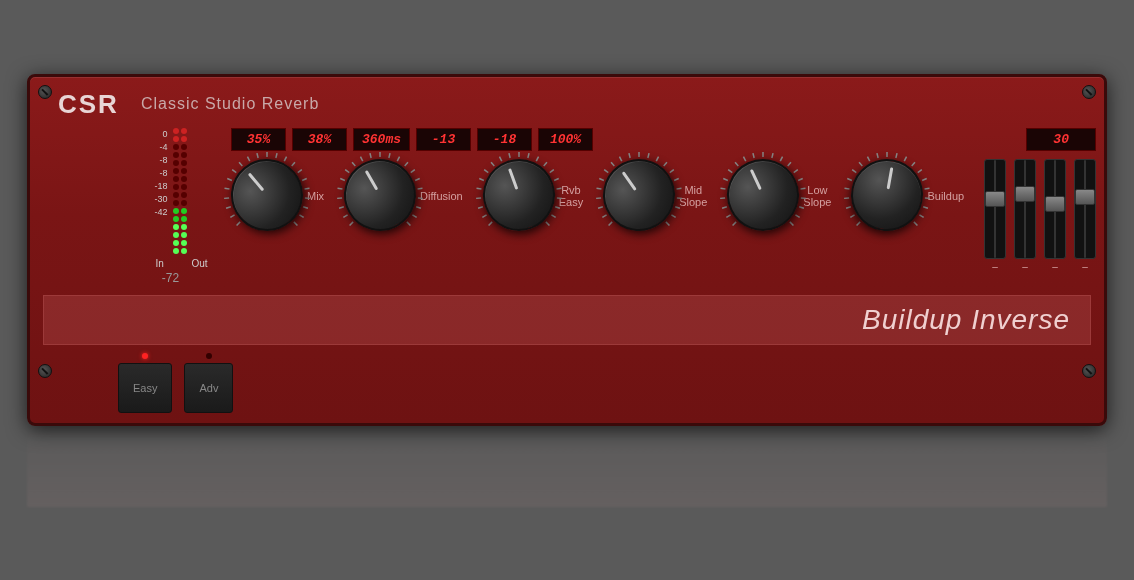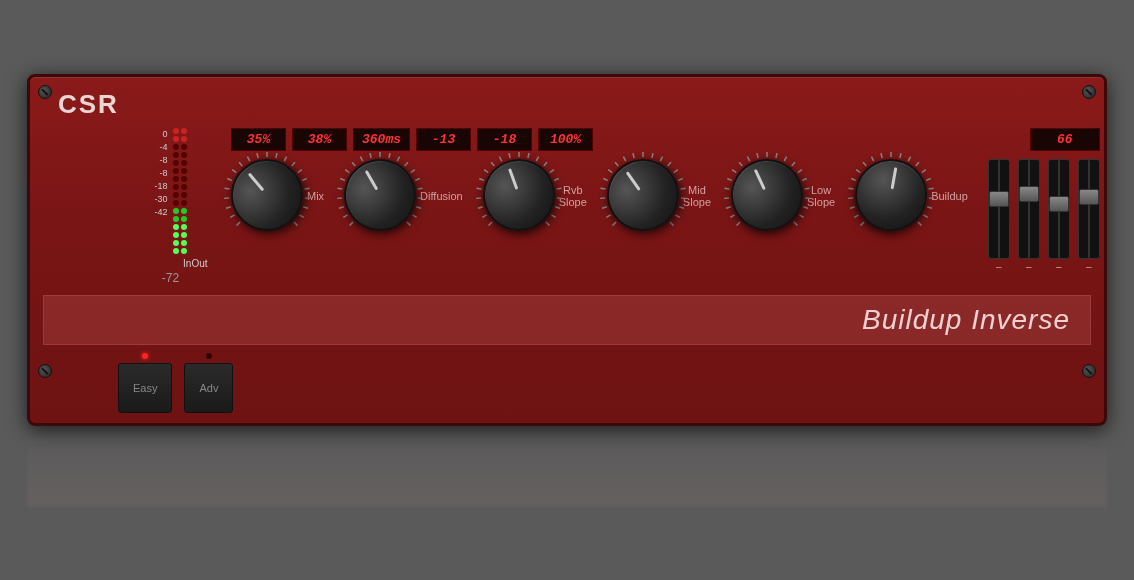--- a/index.html
+++ b/index.html
@@ -296,20 +296,21 @@
 <div class="plugin-wrapper">
   <div class="rack-unit">
 
     <div class="screw tl"></div>
     <div class="screw tr"></div>
     <div class="screw bl"></div>
     <div class="screw br"></div>
 
     <div class="header">
       <span class="brand-csr">CSR</span>
+      <span class="brand-full">Classic Studio Reverb</span>
     </div>
 
     <div class="main-content">
 
       <div class="vu-section">
         <div style="display:flex; gap:2px; align-items:flex-start;">
 
           <div class="vu-labels">
             <div class="vu-label">0</div>
             <div class="vu-label">-4</div>
@@ -352,38 +353,38 @@
             <div class="vu-dot" style="background:#550000;"></div>
             <div class="vu-dot" style="background:#550000;"></div>
             <div class="vu-dot green"></div>
             <div class="vu-dot green"></div>
             <div class="vu-dot bright-green"></div>
             <div class="vu-dot bright-green"></div>
             <div class="vu-dot bright-green"></div>
             <div class="vu-dot bright-green"></div>
           </div>
         </div>
-        <div style="display:flex; justify-content:flex-end; width:52px; margin-top:4px;margin-left:22px;">
+        <div style="display:flex; justify-content:space-between; width:52px; margin-top:4px;margin-left:22px;">
           <span style="font-size:10px; color:#ccc;">In</span>
           <span style="font-size:10px; color:#ccc;">Out</span>
         </div>
         <span style="font-size:12px; color:#999; margin-top:2px; display:block; text-align:center;">-72</span>
       </div>
 
       <div class="controls-section">
 
         <div class="value-displays">
           <div class="value-box">35%</div>
           <div class="value-box">38%</div>
           <div class="value-box">360ms</div>
           <div class="value-box">-13</div>
           <div class="value-box">-18</div>
           <div class="value-box">100%</div>
           <div style="flex:1;"></div>
-          <div class="value-box wide">66</div>
+          <div class="value-box wide">30</div>
         </div>
 
         <div style="display:flex; align-items:flex-start; gap:10px;">
 
           <div class="knobs-section">
 
             <div class="knob-group">
               <div class="knob-container">
                 <svg class="knob-svg" viewBox="0 0 92 92">
                   <g transform="translate(46,46)">
@@ -475,21 +476,21 @@
                       <line x1="35.1074222354289" y1="-14.541970429873412" x2="39.72681989798533" y2="-16.455387591698862" stroke="#888" stroke-width="1.5"></line>
                       <line x1="37.53215694261524" y1="-5.944509671528773" x2="42.470598645590925" y2="-6.726681996729927" stroke="#888" stroke-width="1.5"></line>
                       <line x1="37.88285868185886" y1="2.981445637658108" x2="42.867445350524505" y2="3.3737411162973325" stroke="#888" stroke-width="1.5"></line>
                       <line x1="36.14014761921583" y1="11.742645786248001" x2="40.8954302006916" y2="13.287730758122738" stroke="#888" stroke-width="1.5"></line>
                       <line x1="32.4003262454555" y1="19.854945459206053" x2="36.663527067225964" y2="22.4674382827858" stroke="#888" stroke-width="1.5"></line>
                       <line x1="26.870057685088806" y1="26.870057685088803" x2="30.405591591021544" y2="30.40559159102154" stroke="#888" stroke-width="1.5"></line>
                     </g>
                   </svg>
                   <div class="knob" style="transform: rotate(-20deg);"></div>
               </div>
-              <span class="knob-label">Rvb Slope</span>
+              <span class="knob-label">Rvb Easy</span>
             </div>
 
             <div class="knob-group">
               <div class="knob-container">
                 <svg class="knob-svg" viewBox="0 0 92 92" style="position: absolute; top: -10px; left: -10px; width: 92px; height: 92px; pointer-events: none;">
                     <g transform="translate(46,46)">
                       <line x1="-26.870057685088813" y1="26.870057685088803" x2="-30.40559159102155" y2="30.40559159102154" stroke="#888" stroke-width="1.5"></line>
                       <line x1="-32.40032624545551" y1="19.85494545920605" x2="-36.66352706722597" y2="22.467438282785793" stroke="#888" stroke-width="1.5"></line>
                       <line x1="-36.14014761921583" y1="11.742645786248014" x2="-40.8954302006916" y2="13.287730758122752" stroke="#888" stroke-width="1.5"></line>
                       <line x1="-37.88285868185886" y1="2.981445637658103" x2="-42.867445350524505" y2="3.373741116297327" stroke="#888" stroke-width="1.5"></line>

